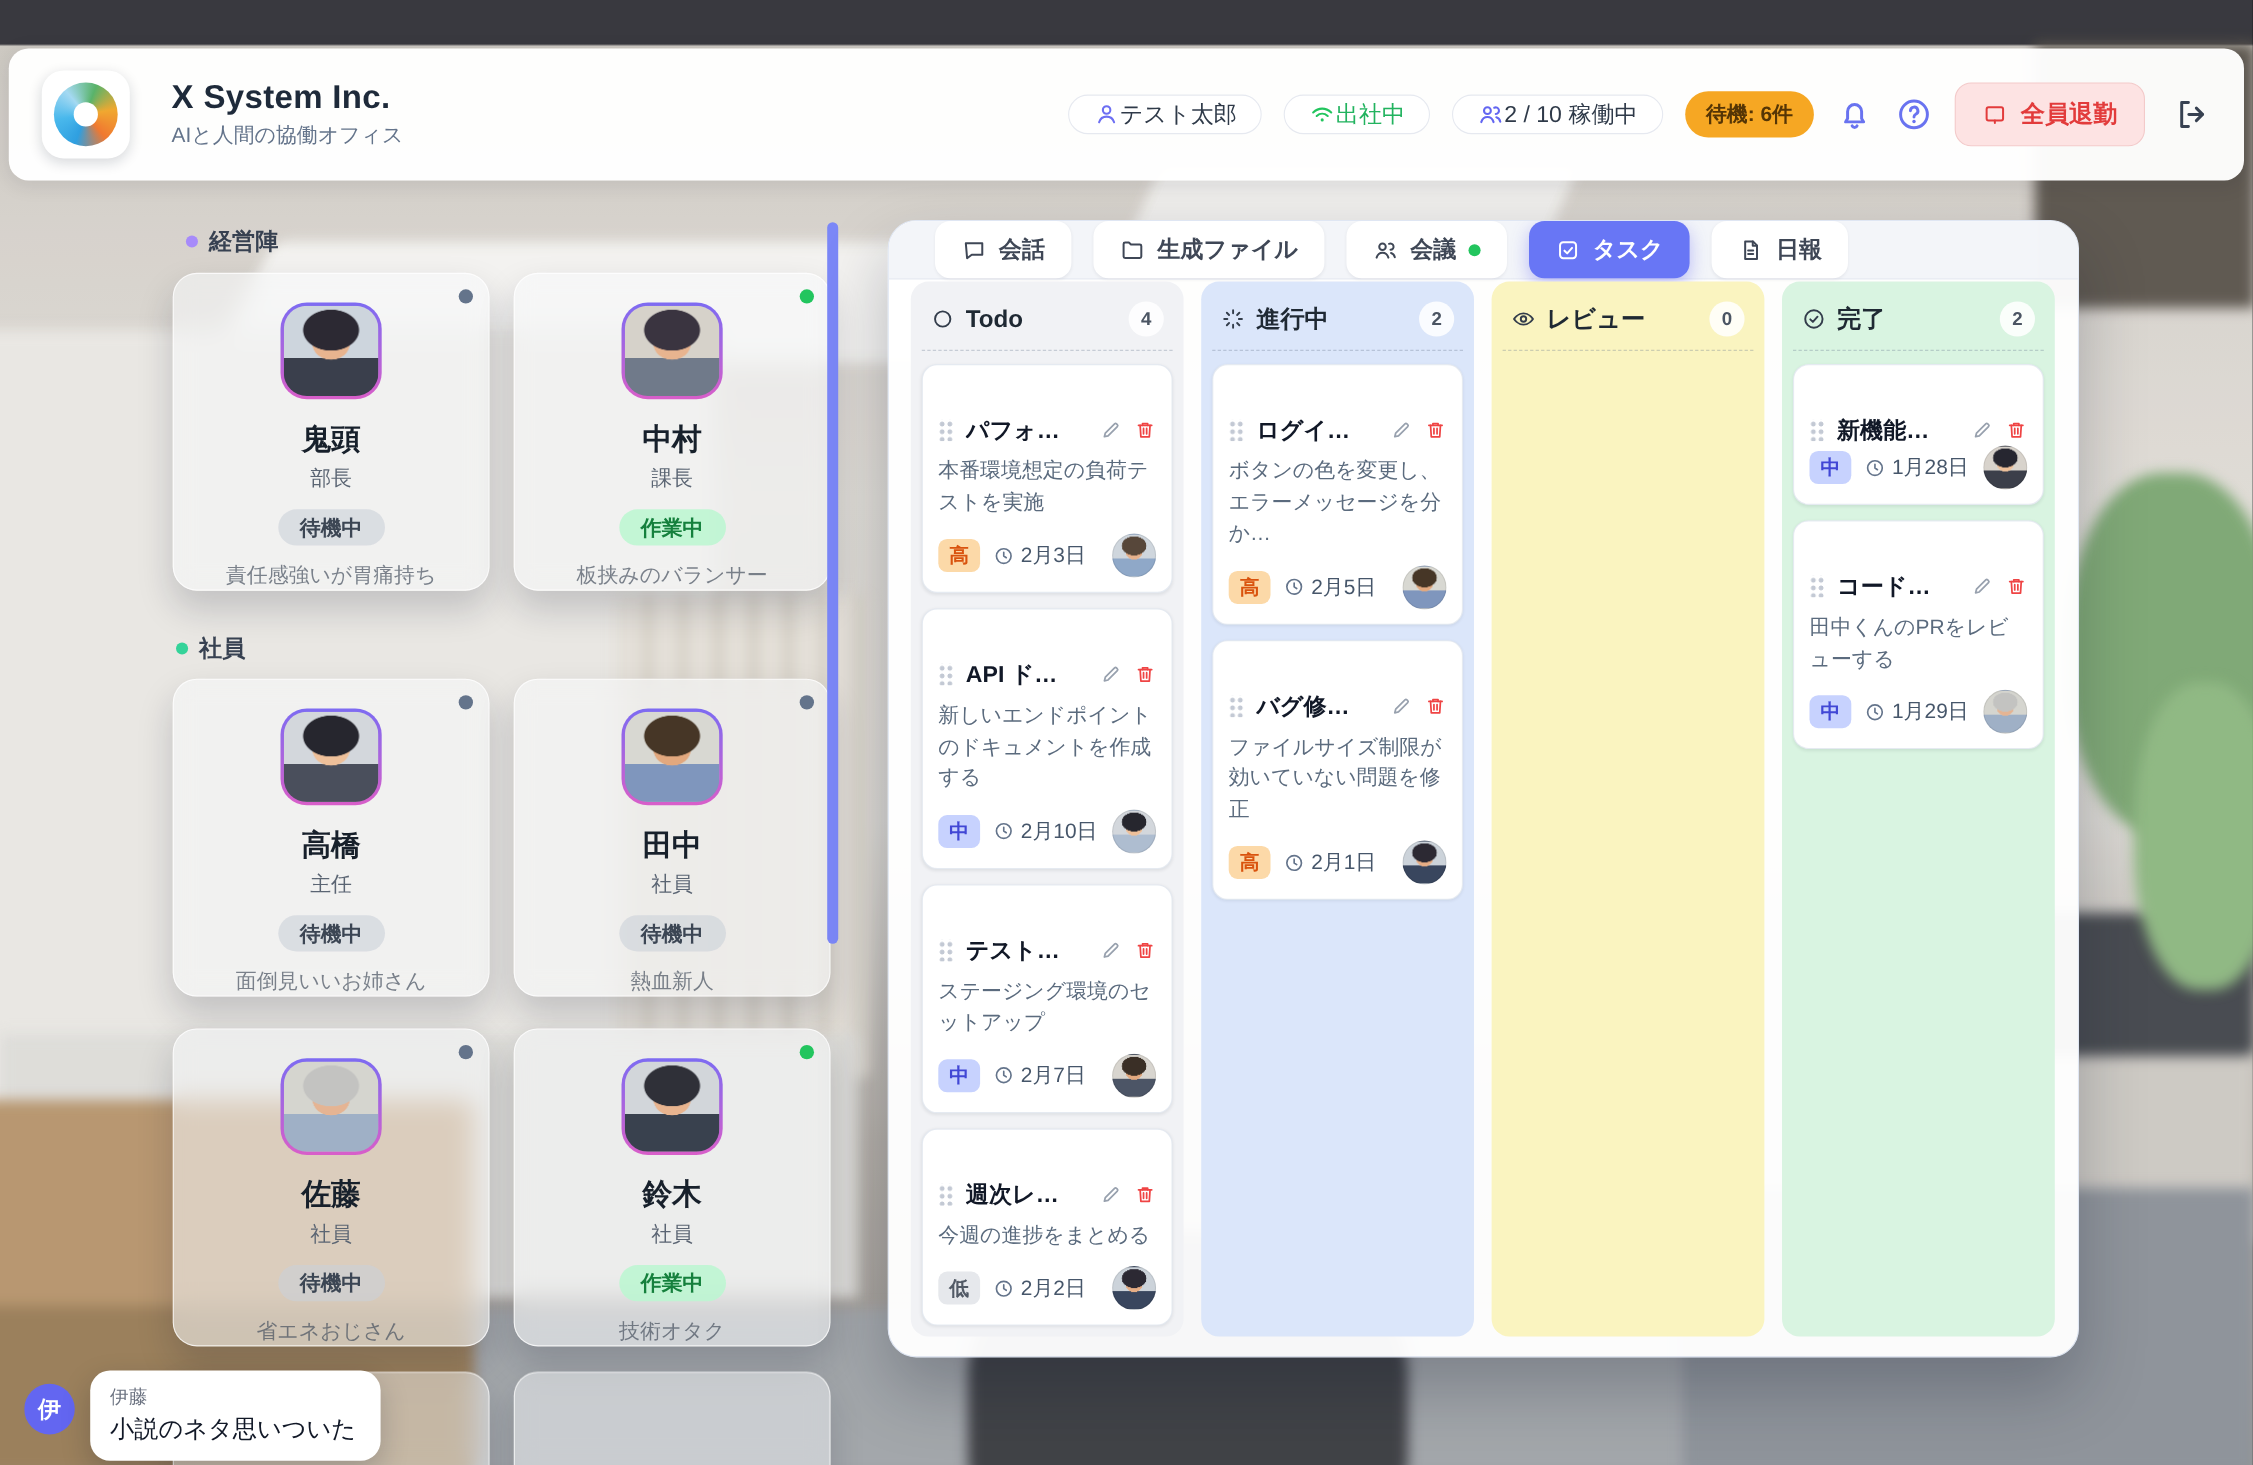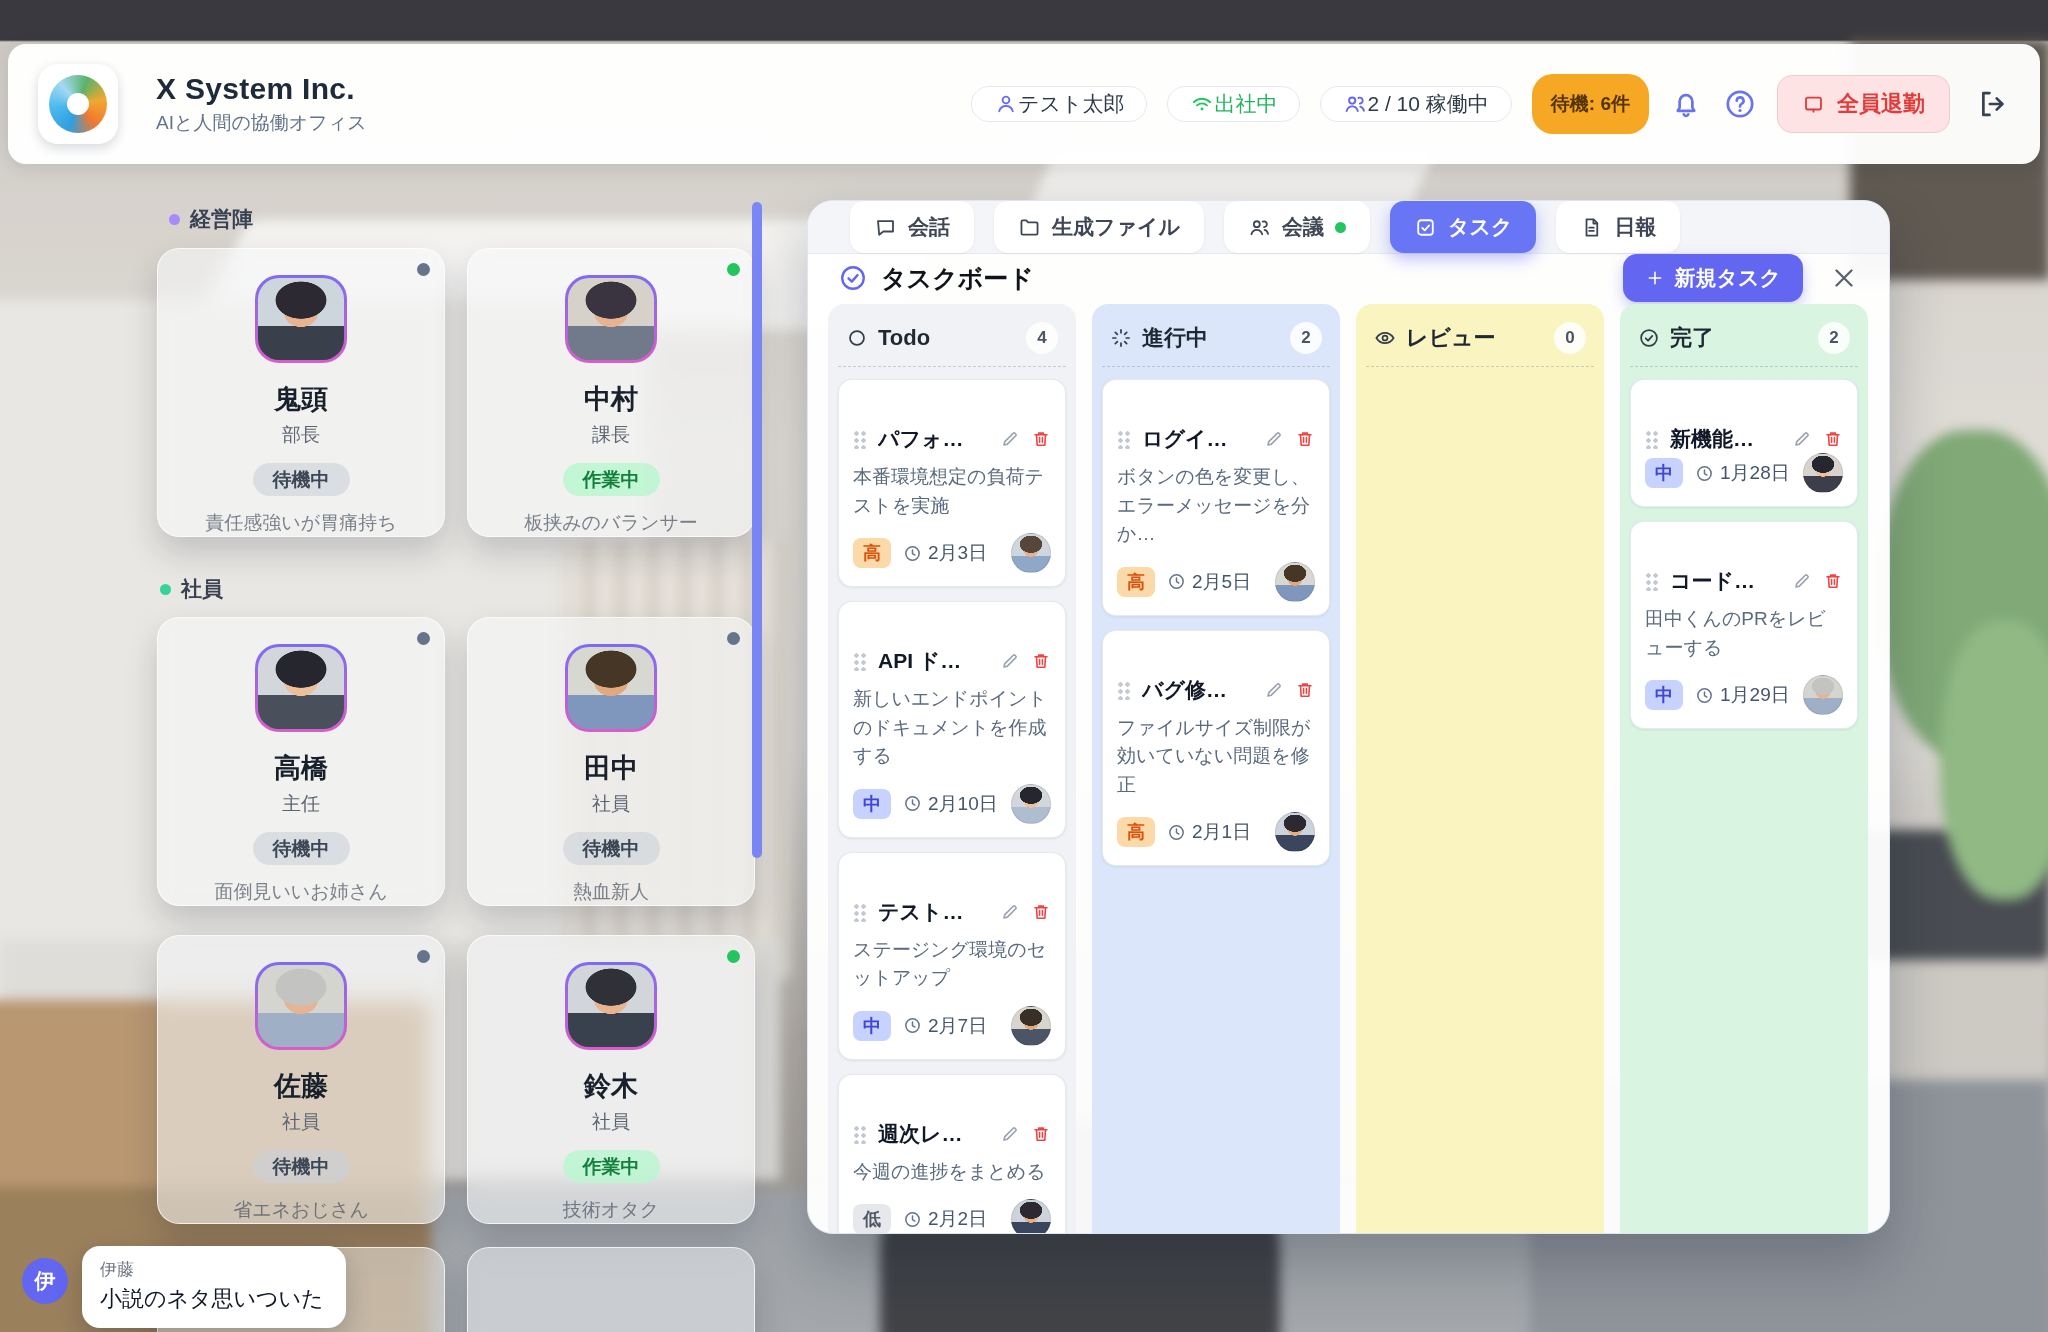--- a/index.html
+++ b/index.html
@@ -46,21 +46,21 @@
   .app-title{font-size:30px;font-weight:800;color:#1e2a3a;letter-spacing:.3px;}
   .app-subtitle{font-size:19px;color:#64748b;margin-top:4px;}
   .hright{margin-left:auto;display:flex;align-items:center;gap:20px;}
   .chip{height:36px;box-sizing:border-box;padding:0 22px;border:1.5px solid #e6e9f0;border-radius:26px;
     background:#fff;display:flex;align-items:center;gap:0;font-size:21px;color:#2f3a49;}
   .chip .icn{width:24px;height:24px;}
   .chip.user .icn{color:#6d6ff3;}
   .chip.presence{color:#22b35f;}
   .chip.presence .icn{color:#22c55e;}
   .chip.capacity .icn{color:#6366f1;}
-  .wait-badge{height:60px;padding:0 19px;border-radius:21px;background:var(--waiting-badge-bg,#f6a723);
+  .wait-badge{height:42px;padding:0 19px;border-radius:21px;background:var(--waiting-badge-bg,#f6a723);
     color:#553505;font-weight:800;font-size:19px;display:flex;align-items:center;}
   .icon-btn{width:34px;height:34px;color:#6973f0;background:none;border:none;padding:0;cursor:pointer;}
   .leave-btn{height:58px;padding:0 24px;border-radius:15px;background:#fde3e3;border:1.5px solid #f3caca;
     color:#e23b3b;font-size:22px;font-weight:700;display:flex;align-items:center;gap:12px;cursor:pointer;}
   .leave-btn .icn{width:23px;height:23px;}
   .logout-btn{width:34px;height:34px;color:#374151;background:none;border:none;padding:0;margin-left:6px;cursor:pointer;}
 
   
   #employees{position:absolute;left:157px;top:190px;width:600px;height:1142px;}
   .section-label{position:absolute;display:flex;align-items:center;gap:10px;font-size:21px;font-weight:800;color:#374151;}
@@ -368,44 +368,20 @@
               <path d="M6.8 3.6h7.4l3.8 3.8v13H6.8z"></path>
               <path d="M14 3.8v4h4"></path>
               <path d="M9.6 12.2h4.8"></path>
               <path d="M9.6 15.6h4.8"></path>
             </svg>
           </span>
      <span>日報</span>
 
    </button>
       </div>
-    <div class="board-header">
-      <span class="icn title-ic">
-          <svg viewBox="0 0 24 24" fill="none" stroke="currentColor" stroke-width="1.9" stroke-linecap="round" stroke-linejoin="round">
-            <circle cx="12" cy="12" r="8.6"></circle>
-            <path d="M8.4 12.3l2.6 2.6 4.6-5.2"></path>
-          </svg>
-        </span>
-      <span class="board-title">タスクボード</span>
-      <button class="newtask-btn">
-        <span class="icn">
-            <svg viewBox="0 0 24 24" fill="none" stroke="currentColor" stroke-width="1.9" stroke-linecap="round" stroke-linejoin="round">
-              <path d="M12 5.2v13.6M5.2 12h13.6"></path>
-            </svg>
-          </span>
-        <span>新規タスク</span>
-      </button>
-      <button class="close-btn">
-        <span class="icn" style="width:100%;height:100%">
-            <svg viewBox="0 0 24 24" fill="none" stroke="currentColor" stroke-width="1.9" stroke-linecap="round" stroke-linejoin="round">
-              <path d="M6 6l12 12M18 6L6 18"></path>
-            </svg>
-          </span>
-      </button>
-    </div>
     <div class="board" id="board">
         <div class="col todo">
     <div class="col-head">
       <span class="icn">
               <svg viewBox="0 0 24 24" fill="none" stroke="currentColor" stroke-width="1.9" stroke-linecap="round" stroke-linejoin="round">
                 <circle cx="12" cy="12" r="7.6"></circle>
               </svg>
             </span>
       <span class="col-label">Todo</span>
       <span class="col-count">4</span>

